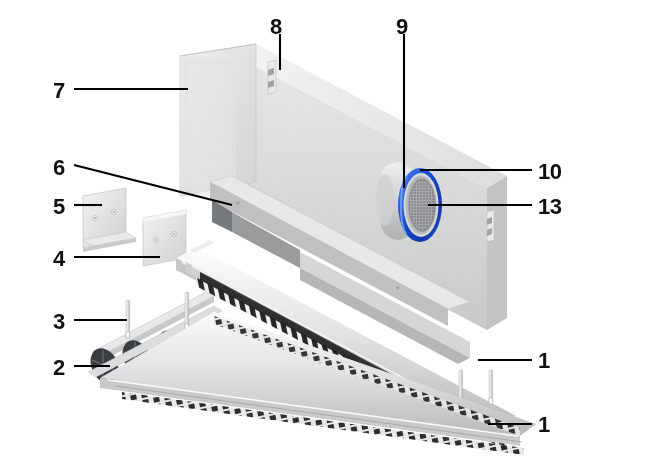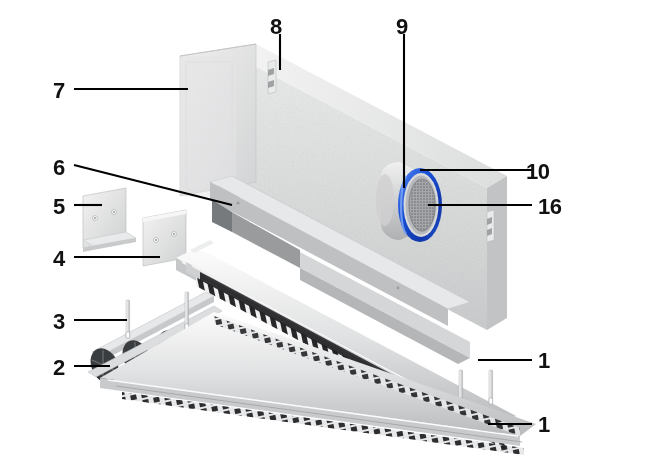--- a/index.html
+++ b/index.html
@@ -297,18 +297,18 @@
   </svg>
 
   <div class="callout" style="left:53px;top:80px;">7</div>
   <div class="callout" style="left:53px;top:157px;">6</div>
   <div class="callout" style="left:53px;top:196px;">5</div>
   <div class="callout" style="left:53px;top:248px;">4</div>
   <div class="callout" style="left:53px;top:311px;">3</div>
   <div class="callout" style="left:53px;top:357px;">2</div>
   <div class="callout" style="left:270px;top:16px;">8</div>
   <div class="callout" style="left:396px;top:16px;">9</div>
-  <div class="callout" style="left:526px;top:161px;">10</div>
-  <div class="callout" style="left:538px;top:196px;">16</div>
+  <div class="callout" style="left:538px;top:161px;">10</div>
+  <div class="callout" style="left:538px;top:196px;">13</div>
   <div class="callout" style="left:538px;top:350px;">1</div>
   <div class="callout" style="left:538px;top:414px;">1</div>
 
 </div>
 
 </body></html>

